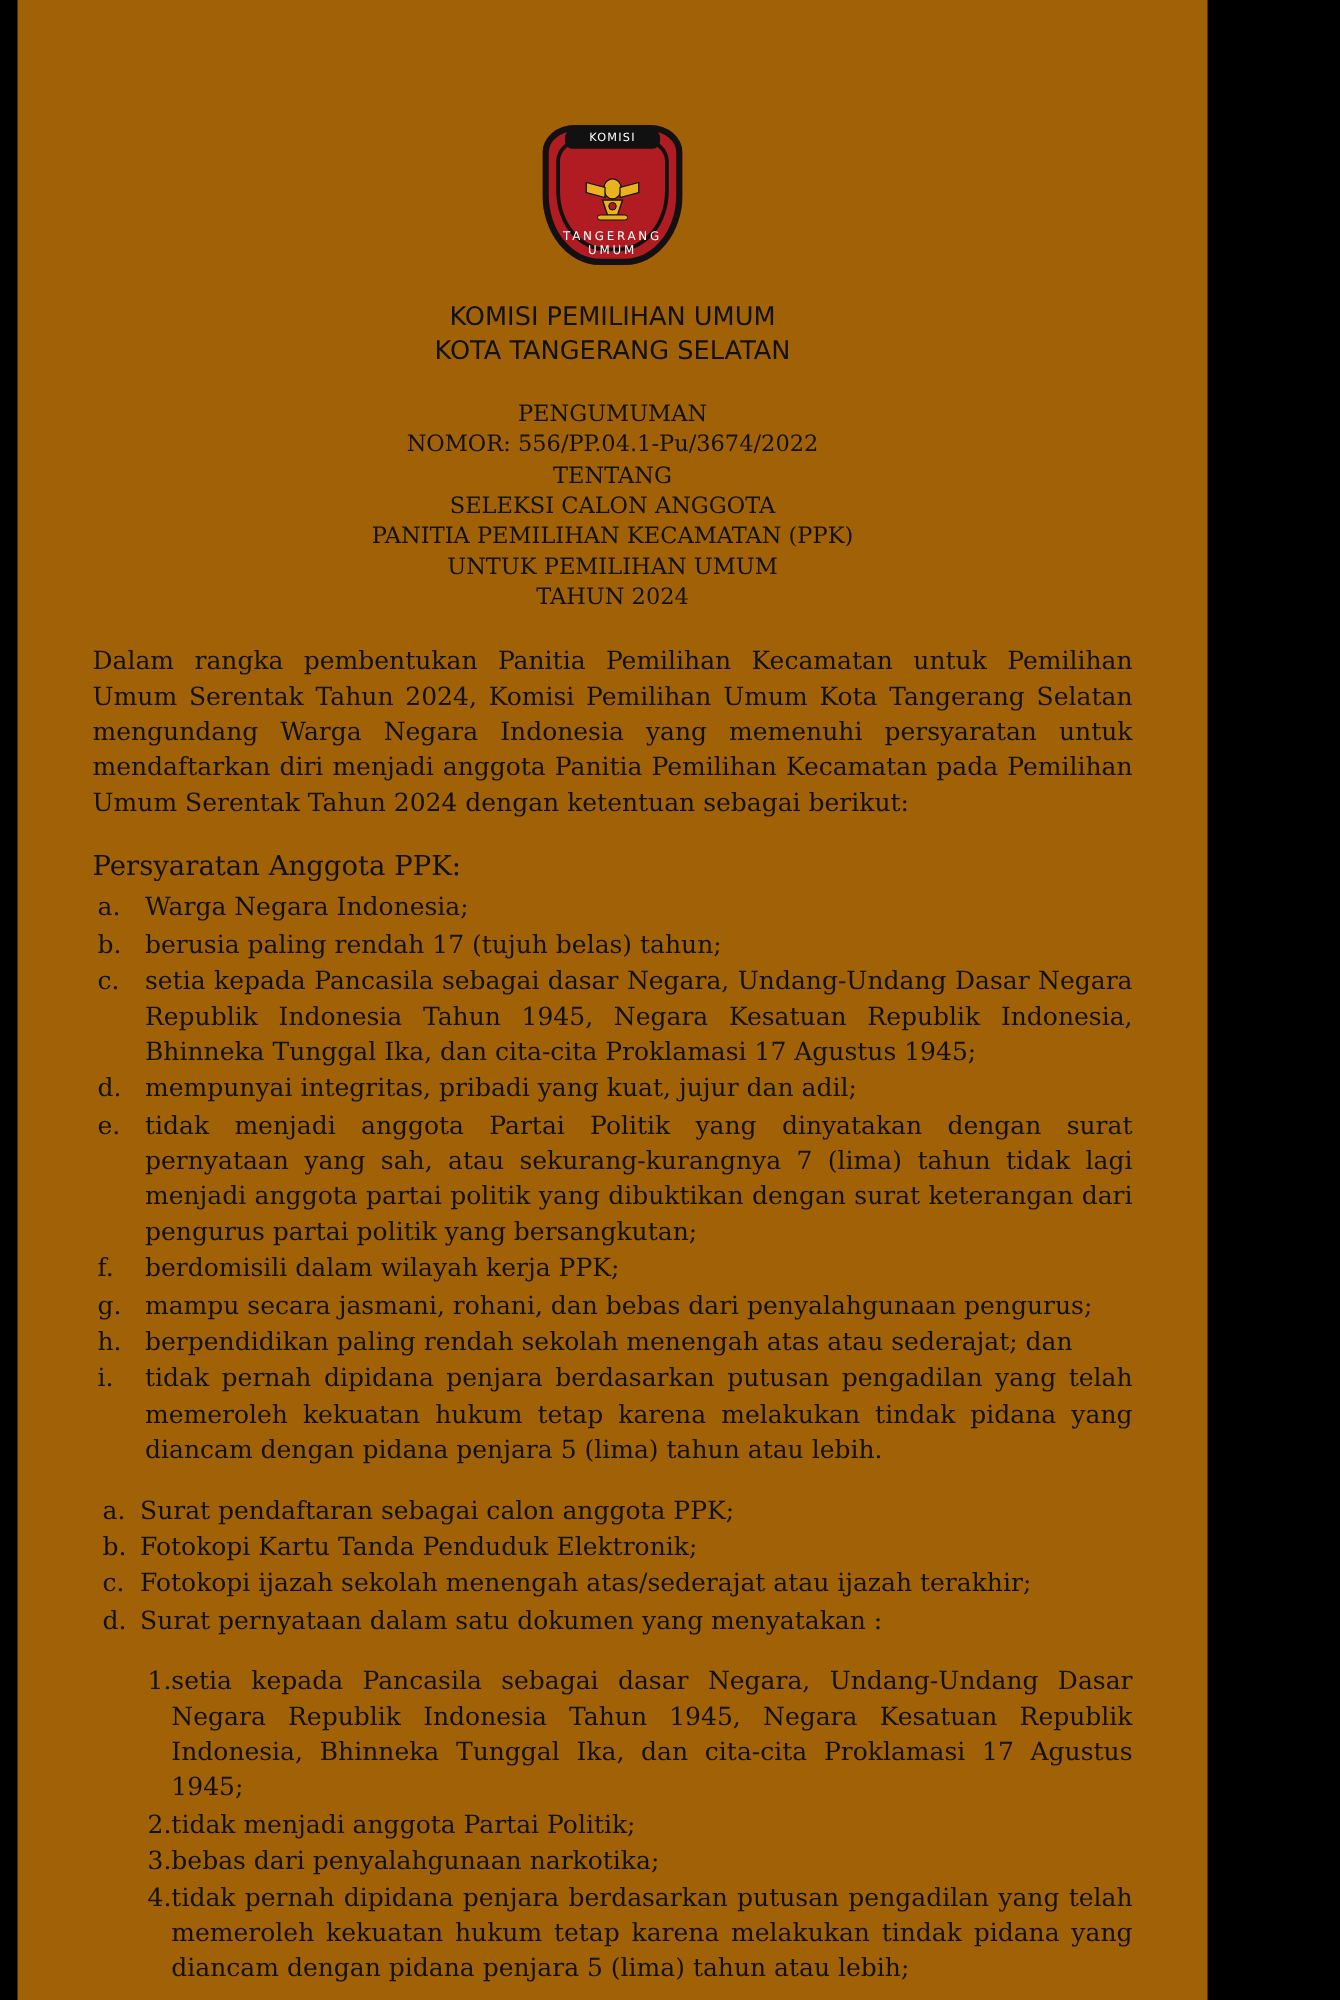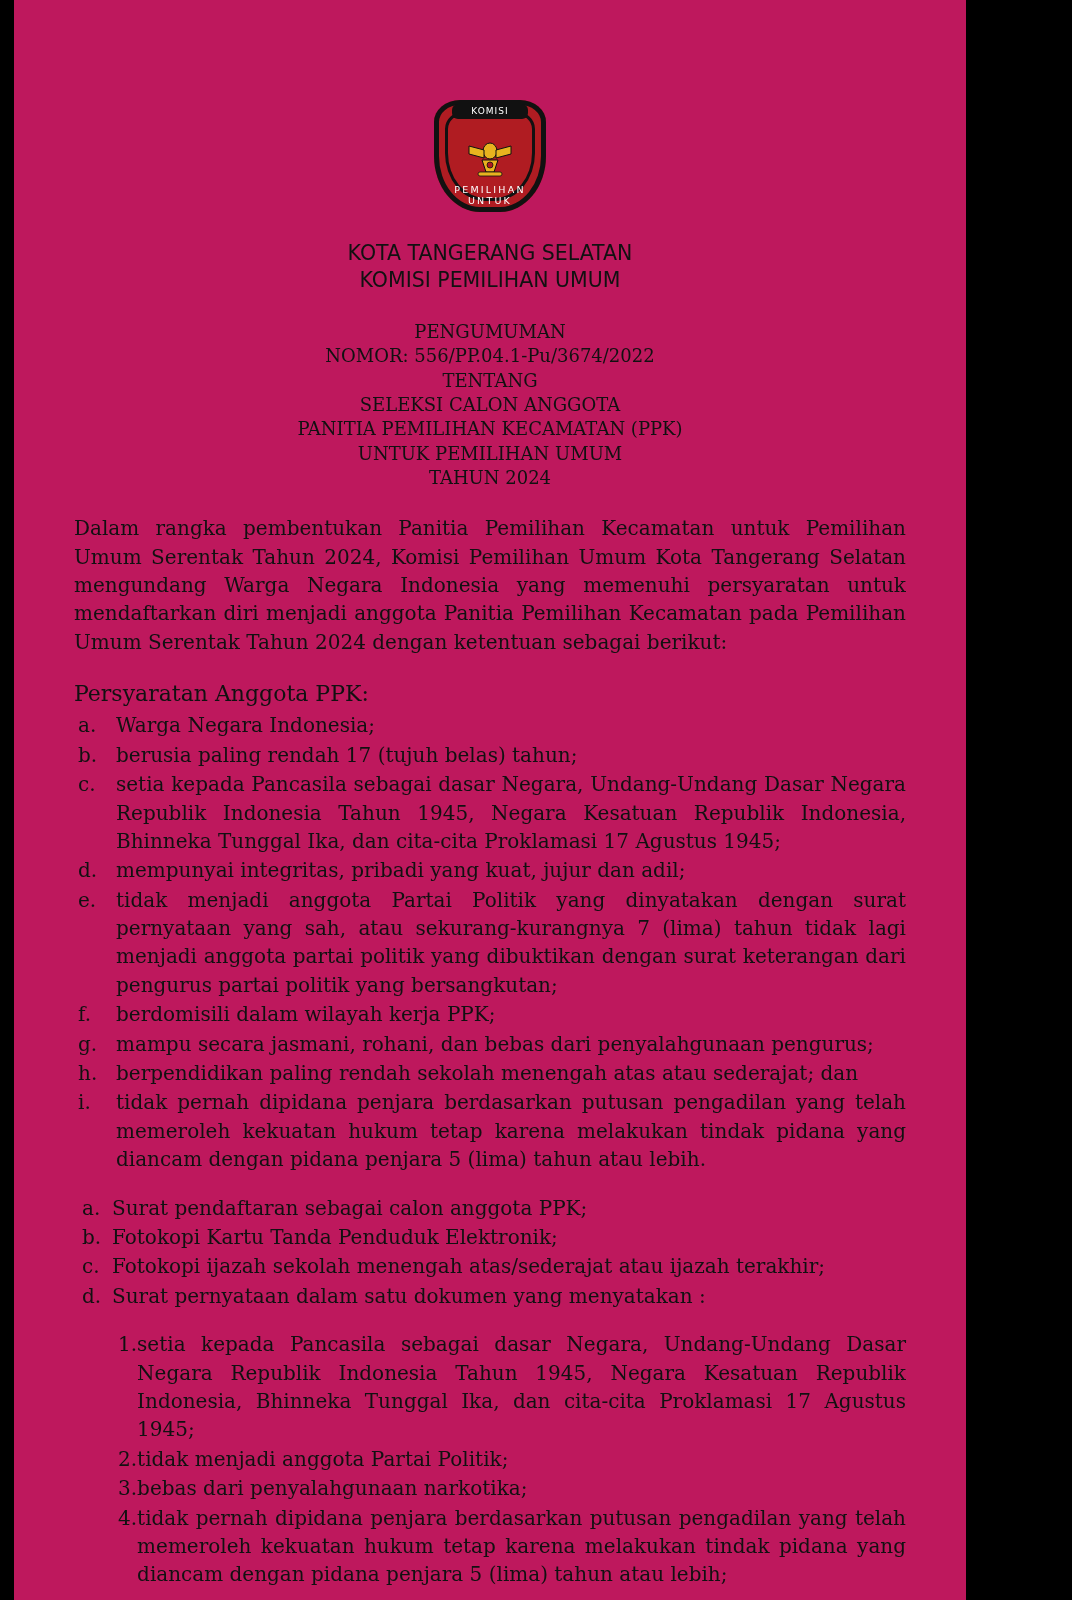--- a/index.html
+++ b/index.html
@@ -12,21 +12,21 @@
     height: 1600px;
     overflow: hidden;
     font-family: "DejaVu Sans", sans-serif;
   }
   .page {
     position: absolute;
     left: 14px;
     top: 0;
     width: 952px;
     height: 1600px;
-    background: #be185d;
+    background: #a16207;
   }
   .inner {
     padding: 100px 60px 0 60px;
   }
   
   .logo-wrap {
     display: flex;
     justify-content: center;
     margin-bottom: 28px;
   }
@@ -166,27 +166,27 @@
         <div class="ring"></div>
         <div class="topband">KOMISI</div>
         <svg class="garuda" viewBox="0 0 52 44">
           <ellipse cx="26" cy="17" rx="7" ry="8" fill="#e8b31f" stroke="#111" stroke-width="1"></ellipse>
           <path d="M5 12 L20 16 L20 24 L5 20 Z" fill="#e8b31f" stroke="#111" stroke-width="1"></path>
           <path d="M47 12 L32 16 L32 24 L47 20 Z" fill="#e8b31f" stroke="#111" stroke-width="1"></path>
           <path d="M18 26 L34 26 L30 38 L22 38 Z" fill="#e8b31f" stroke="#111" stroke-width="1"></path>
           <rect x="14" y="38" width="24" height="4" rx="2" fill="#e8b31f" stroke="#111" stroke-width="0.8"></rect>
           <circle cx="26" cy="31" r="3" fill="#b01c22" stroke="#111" stroke-width="0.8"></circle>
         </svg>
-        <div class="arc-text">PEMILIHAN UNTUK</div>
+        <div class="arc-text">TANGERANG UMUM</div>
       </div>
     </div>
 
     <div class="org">
+      <div>KOMISI PEMILIHAN UMUM</div>
       <div>KOTA TANGERANG SELATAN</div>
-      <div>KOMISI PEMILIHAN UMUM</div>
     </div>
 
     <div class="title-block">
       <div>PENGUMUMAN</div>
       <div>NOMOR:  556/PP.04.1-Pu/3674/2022</div>
       <div>TENTANG</div>
       <div>SELEKSI CALON ANGGOTA</div>
       <div>PANITIA PEMILIHAN KECAMATAN (PPK)</div>
       <div>UNTUK PEMILIHAN UMUM</div>
       <div>TAHUN 2024</div>

